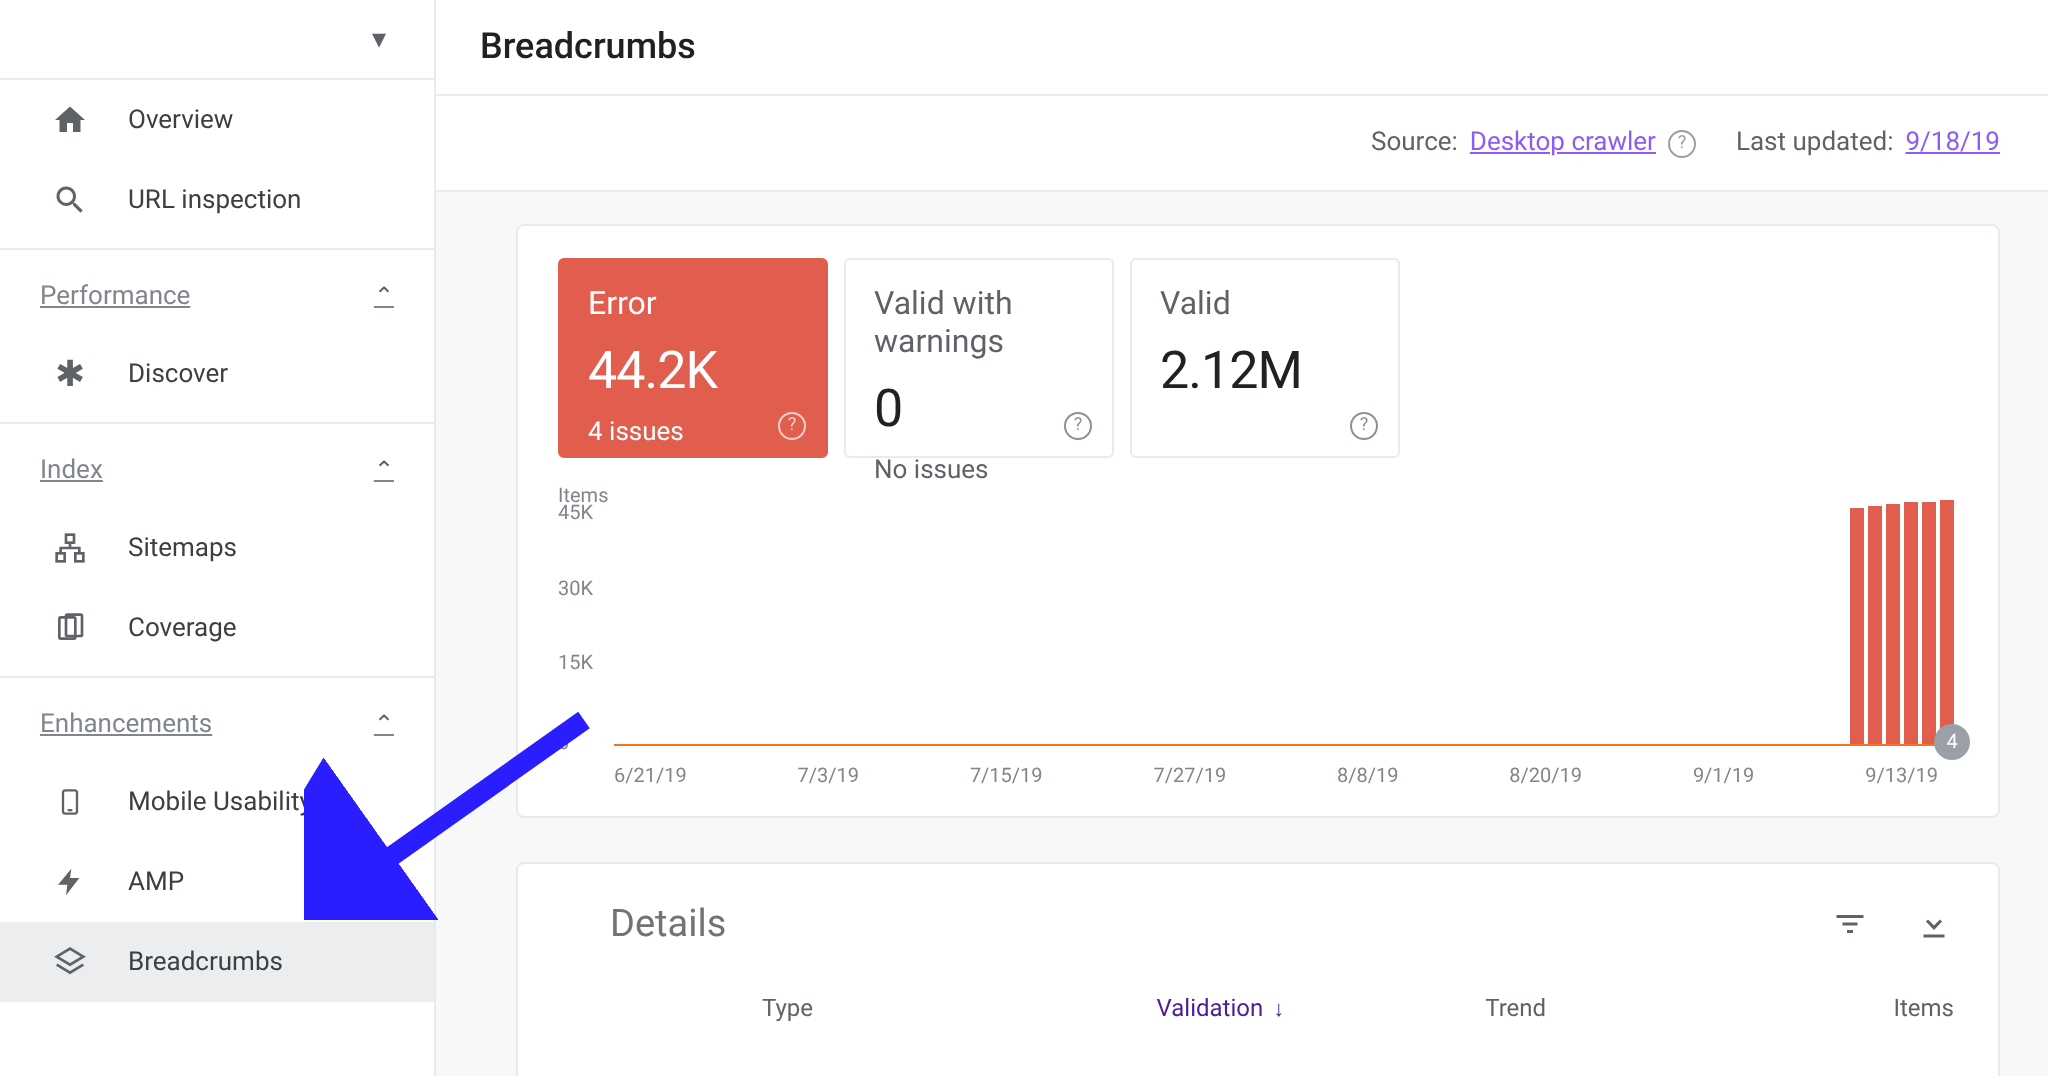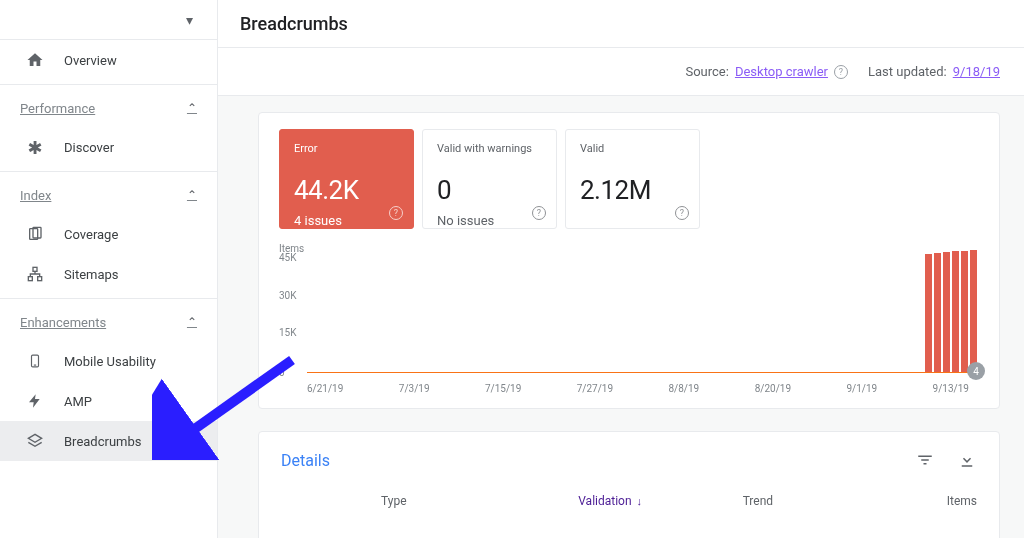--- a/index.html
+++ b/index.html
@@ -17,39 +17,39 @@
 .main { flex:1; background:#fff; display:flex; flex-direction:column; overflow:hidden; }
 .titlebar { height:48px; display:flex; align-items:center; padding:0 22px; border-bottom:1px solid #e8eaed; }
 .page-title { font-size:18px; font-weight:500; color:#202124; }
 .metabar { height:48px; display:flex; align-items:center; justify-content:flex-end; padding:0 24px; font-size:13px; color:#5f6368; gap:6px; border-bottom:1px solid #e8eaed; }
 .metabar .dark { color:#8b5cf6;text-decoration:underline; }
 .content { flex:1; background:#f7f8f8; padding:16px 24px 0 40px; overflow:hidden; }
 .card { background:#fff; border:1px solid #e8eaed; border-radius:4px; padding:16px 20px 14px 20px; margin-bottom:22px; }
 .stats-row { display:flex; gap:8px; margin-bottom:18px; }
 .stat-tile { width:135px; height:100px; border:1px solid #e8eaed; border-radius:3px; padding:12px 14px; position:relative; background:#fff; }
 .stat-tile.error { background:#e15e4e; border-color:#e15e4e; color:#fff; }
-.stat-tile .label { font-size:11px; margin-bottom:20px; }
+.stat-tile .label { font-size:16px; margin-bottom:10px; }
 .stat-tile .value { font-size:26px; font-weight:400; letter-spacing:-0.5px; }
 .stat-tile .sub { font-size:13px; margin-top:8px; }
 .stat-tile .help { position:absolute; bottom:8px; right:10px; width:14px; height:14px; border:1.5px solid currentColor; border-radius:50%; display:flex; align-items:center; justify-content:center; font-size:9px; opacity:.7; }
 .stat-tile:not(.error) .label { color:#5f6368; }
 .stat-tile:not(.error) .value { color:#202124; }
 .stat-tile:not(.error) .sub { color:#5f6368; }
 .stat-tile:not(.error) .help { color:#5f6368; }
 .chart-wrap { position:relative; padding-left:28px; }
 .y-title { position:absolute; left:0; top:-4px; font-size:10px; color:#80868b; }
 .chart-area { position:relative; height:126px; border-bottom:1px solid #f97316; }
 .ytick { position:absolute; left:-28px; font-size:10px; color:#80868b; transform:translateY(-50%); }
 .bars { position:absolute; right:2px; bottom:0; display:flex; gap:2px; align-items:flex-end; }
 .bar { width:7px; background:#e15e4e; }
 .xaxis { display:flex; justify-content:space-between; padding:10px 10px 0 0; font-size:10px; color:#80868b; }
 .corner-badge { position:absolute; right:-6px; bottom:-8px; width:18px; height:18px; background:#9aa0a6; color:#fff; border-radius:50%; font-size:10px; display:flex; align-items:center; justify-content:center; }
 .details-card { background:#fff; border:1px solid #e8eaed; border-radius:4px; padding:18px 22px 12px 22px; }
 .details-head { display:flex; align-items:center; justify-content:space-between; margin-bottom:24px; }
-.details-title { font-size:16px; color:#3b82f6; }
+.details-title { font-size:19px; color:#737373;margin-left:24px; }
 .details-actions { display:flex; gap:22px; color:#5f6368; }
 .icon-btn { width:20px; height:20px; cursor:pointer; display:flex; align-items:center; justify-content:center; }
 .table-head { display:flex; font-size:12px; color:#5f6368; }
 .th { flex:1; }
 .th.status { flex:0 0 100px;margin-top:43px; }
 .th.type { flex:1.2; }
 .th.validation { flex:1; color:#4c1d95; }
 .th.trend { flex:1; }
 .th.items { flex:0 0 70px; text-align:right; }
 .sort-arrow { font-size:11px; margin-left:2px; }
@@ -67,59 +67,67 @@
     </div>
 
     <div class="nav-item">
       <span class="nav-icon">
         <svg width="18" height="18" viewBox="0 0 24 24" fill="#5f6368">
             <path d="M10 20v-6h4v6h5v-8h3L12 3 2 12h3v8z"></path>
           </svg>
       </span>
       <span>Overview</span>
     </div>
+    <div class="nav-item">
+      <span class="nav-icon">
+        <svg width="18" height="18" viewBox="0 0 24 24" fill="#5f6368">
+            <path d="M15.5 14h-.79l-.28-.27a6.5 6.5 0 1 0-.7.7l.27.28v.79l5 5 1.5-1.5-5-5zm-6 0a4.5 4.5 0 1 1 0-9 4.5 4.5 0 0 1 0 9z"></path>
+          </svg>
+      </span>
+      <span>URL inspection</span>
+    </div>
 
     <div class="divider"></div>
 
     <div class="section-header">
       <span>Performance</span>
       <span class="chev">⌃</span>
     </div>
     <div class="nav-item">
       <span class="nav-icon">
         <span style="font-size:18px;color:#5f6368">✱</span>
       </span>
       <span>Discover</span>
     </div>
 
     <div class="divider"></div>
 
     <div class="section-header">
       <span>Index</span>
       <span class="chev">⌃</span>
-    </div>
-    <div class="nav-item">
-      <span class="nav-icon">
-        <svg width="16" height="16" viewBox="0 0 24 24" fill="none" stroke="#5f6368" stroke-width="2">
-            <rect x="4" y="4" width="12" height="16" rx="1"></rect>
-            <rect x="9" y="2" width="12" height="16" rx="1"></rect>
-          </svg>
-      </span>
-      <span>Coverage</span>
     </div>
     <div class="nav-item">
       <span class="nav-icon">
         <svg width="16" height="16" viewBox="0 0 24 24" fill="none" stroke="#5f6368" stroke-width="2">
             <rect x="9" y="2" width="6" height="6"></rect>
             <rect x="2" y="16" width="6" height="6"></rect>
             <rect x="16" y="16" width="6" height="6"></rect>
             <path d="M12 8v4M12 12H5v4M12 12h7v4"></path>
           </svg>
       </span>
       <span>Sitemaps</span>
+    </div>
+    <div class="nav-item">
+      <span class="nav-icon">
+        <svg width="16" height="16" viewBox="0 0 24 24" fill="none" stroke="#5f6368" stroke-width="2">
+            <rect x="4" y="4" width="12" height="16" rx="1"></rect>
+            <rect x="9" y="2" width="12" height="16" rx="1"></rect>
+          </svg>
+      </span>
+      <span>Coverage</span>
     </div>
 
     <div class="divider"></div>
 
     <div class="section-header">
       <span>Enhancements</span>
       <span class="chev">⌃</span>
     </div>
     <div class="nav-item">
       <span class="nav-icon">

